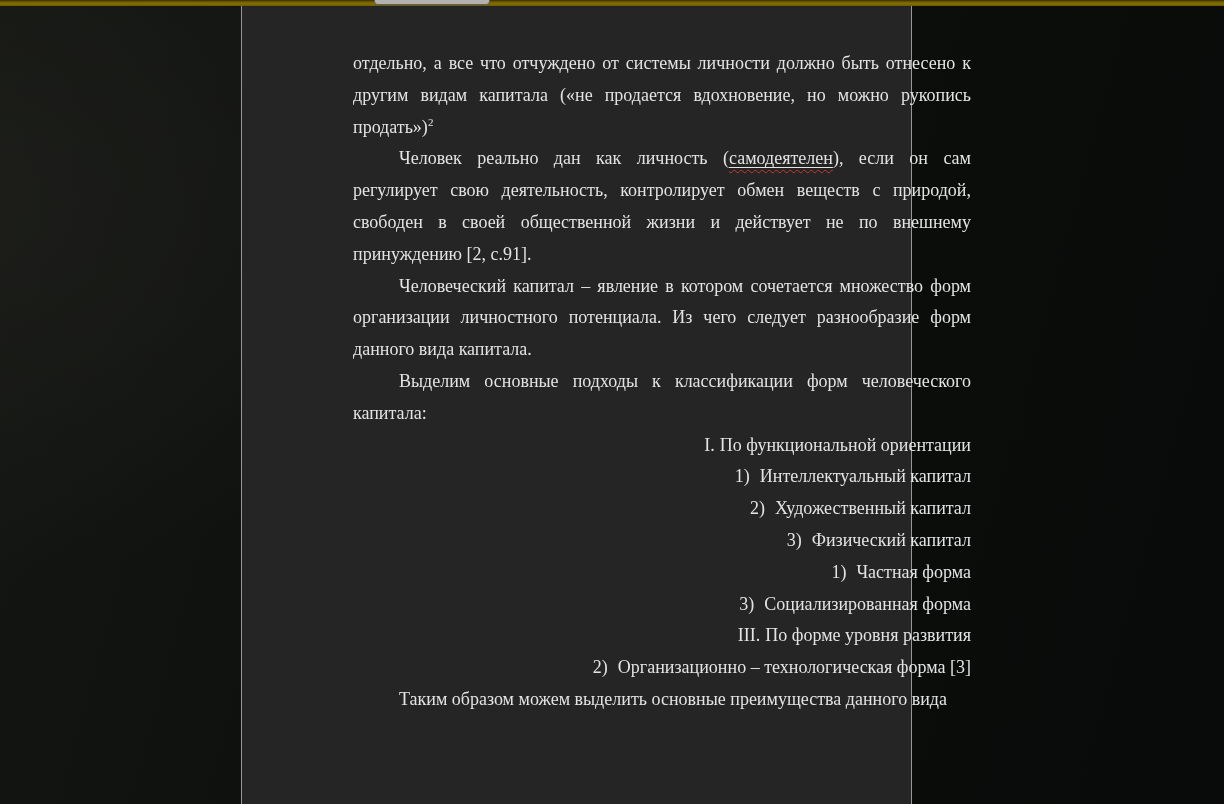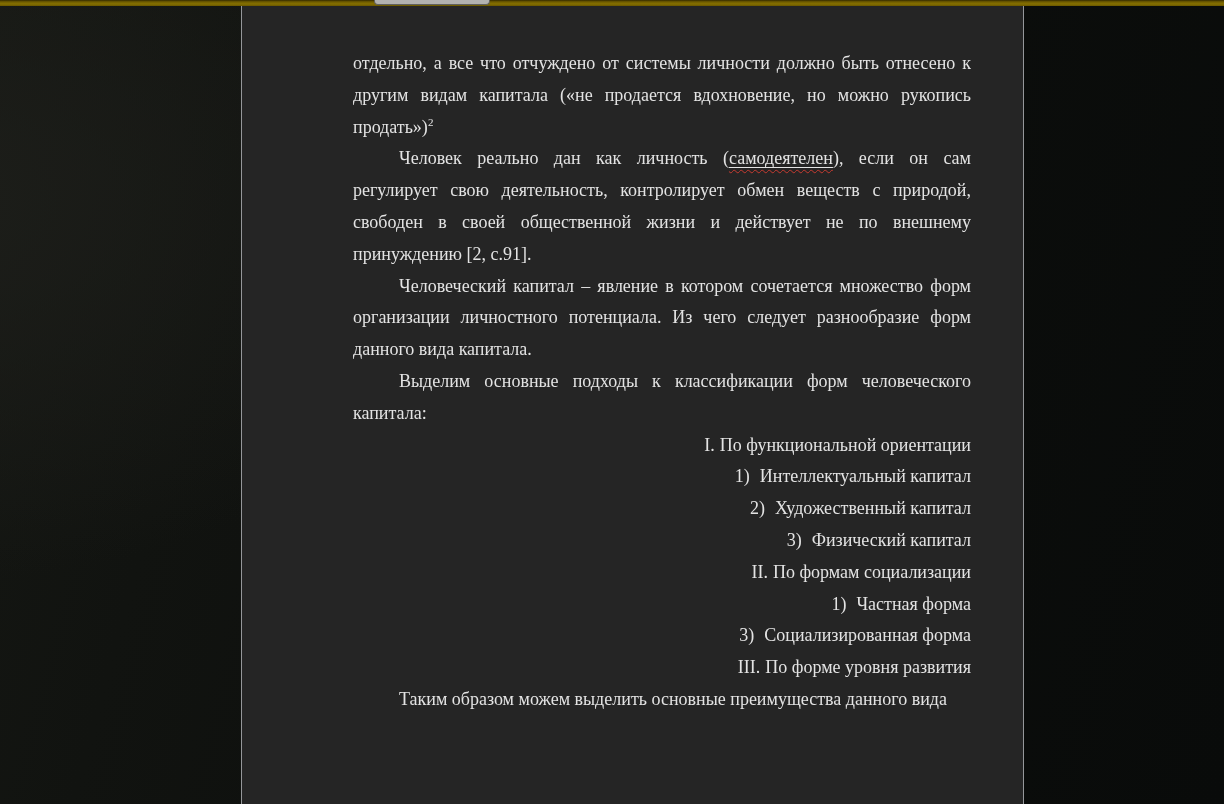--- a/index.html
+++ b/index.html
@@ -27,21 +27,21 @@
     background: #b2b2b0;
     border: 1px solid #61615d;
     border-top: none;
     border-radius: 0 0 4px 4px;
     z-index: 6;
   }
 
   
   .page {
     position: absolute; top: 6px; left: 241px;
-    width: 783px; height: 798px;
+    width: 671px; height: 798px;
     background: #252525;
     border-left: 1px solid #95979a;
     border-right: 1px solid #95979a;
     box-sizing: border-box;
     z-index: 1;
   }
 
   .textblock {
     position: absolute; left: 111px; top: 42px;
     width: 618px;
@@ -89,27 +89,27 @@
     <p class="para">Выделим основные подходы к классификации форм человеческого капитала:</p>
 
     <p class="list-line sec"><span class="num">I.</span><span class="label">По функциональной ориентации</span></p>
 
     <p class="list-line item"><span class="num">1)</span><span class="label">Интеллектуальный капитал</span></p>
 
     <p class="list-line item"><span class="num">2)</span><span class="label">Художественный капитал</span></p>
 
     <p class="list-line item"><span class="num">3)</span><span class="label">Физический капитал</span></p>
 
-    <p class="list-line sec"><span class="num">II.</span><span class="label">По формам социализации</span></p>
 
     <p class="list-line item"><span class="num">1)</span><span class="label">Частная форма</span></p>
 
 
     <p class="list-line item"><span class="num">3)</span><span class="label">Социализированная форма</span></p>
 
     <p class="list-line sec"><span class="num">III.</span><span class="label">По форме уровня развития</span></p>
 
 
+    <p class="list-line item"><span class="num">2)</span><span class="label">Организационно – технологическая форма [3]</span></p>
 
     <p class="para">Таким образом можем выделить основные преимущества данного вида</p>
 
   </div>
 </div>
 
 </body></html>

